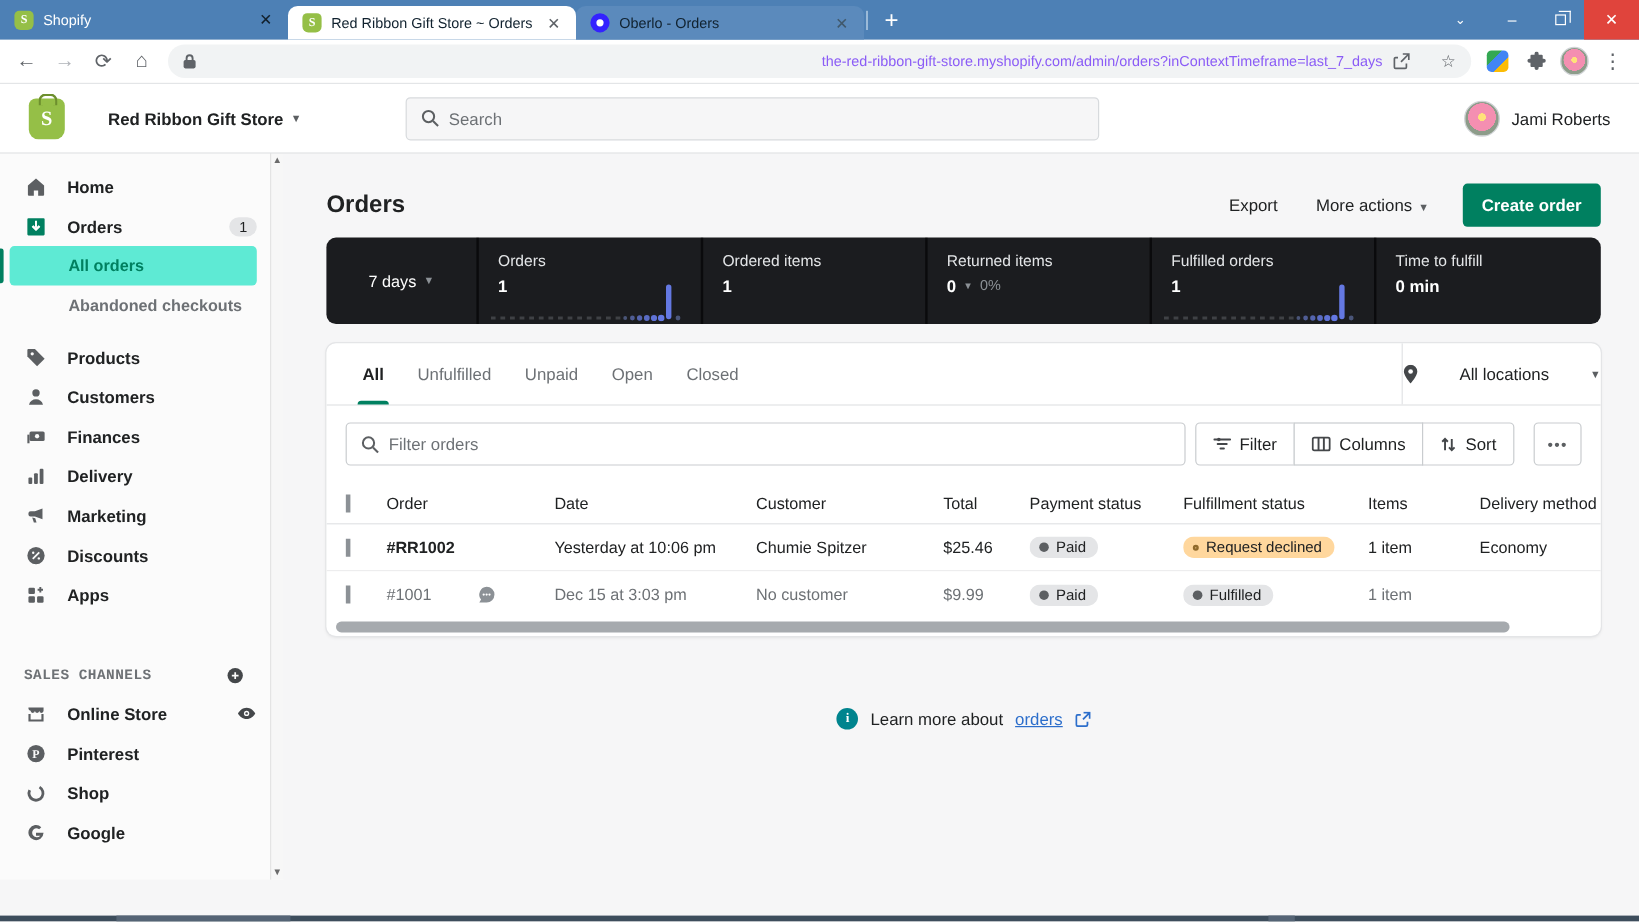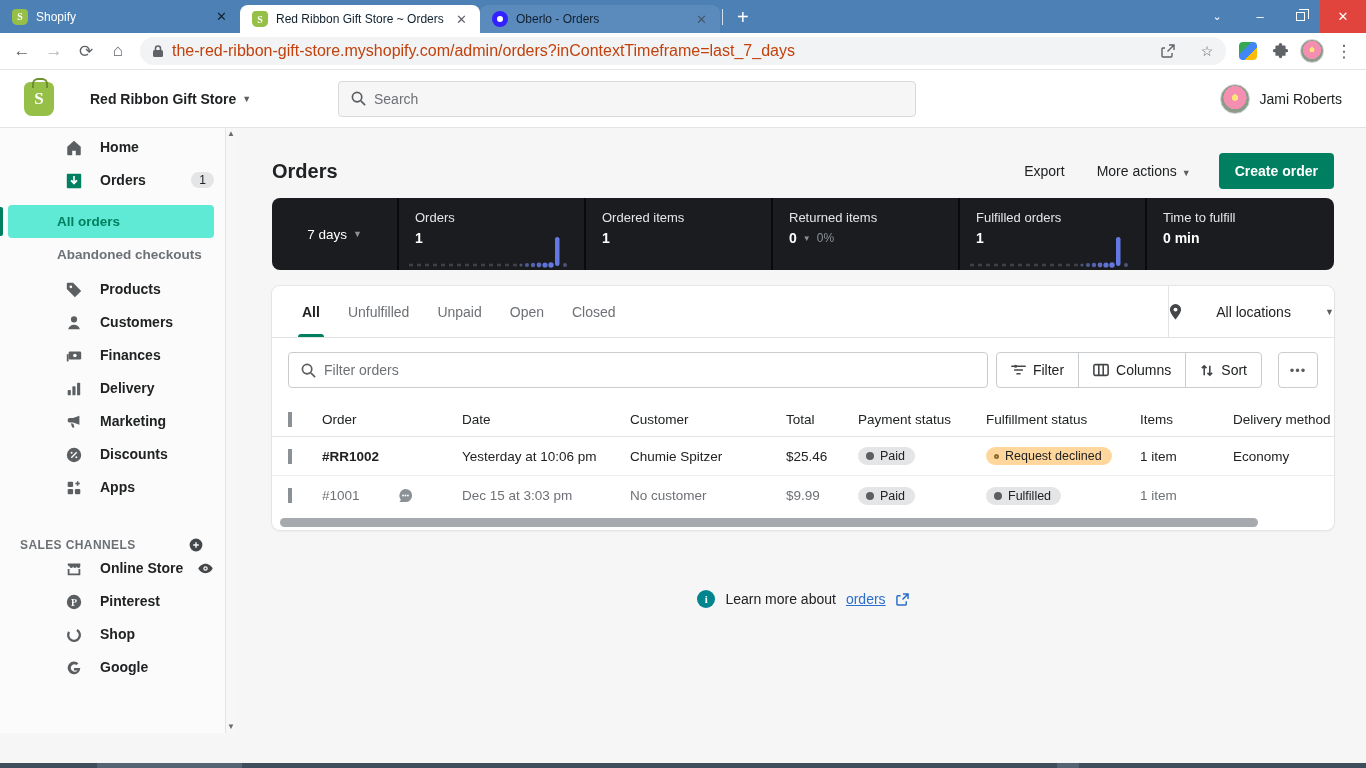--- a/index.html
+++ b/index.html
@@ -24,21 +24,21 @@
   .win-btn { width:40px; display:flex; align-items:center; justify-content:center; color:#fff; font-size:13px; cursor:pointer; }
   .win-btn.chev { width:46px; font-size:11px; }
   .win-btn.close { width:46px; background:#e0443c; }
   .restore-glyph { width:9px; height:9px; border:1px solid #fff; position:relative; background:transparent; }
   .restore-glyph::before { content:""; position:absolute; left:2px; top:-4px; width:9px; height:9px; border:1px solid #fff; border-bottom:none; border-left:none; }
 
   .navbar { height:37px; background:#fff; display:flex; align-items:center; padding:0 8px; gap:4px; border-bottom:1px solid #e3e5e7; }
   .nav-icon { width:28px; height:28px; display:flex; align-items:center; justify-content:center; color:#5f6368; font-size:17px; border-radius:50%; cursor:pointer; flex:none; }
   .nav-icon.disabled { color:#b0b3b8; }
   .omnibox { flex:1; height:28px; background:#f1f3f4; border-radius:14px; display:flex; align-items:center; padding:0 6px 0 12px; gap:8px; margin:0 4px; }
-  .omni-url { flex:1; font-size:16px; color:#c2410c; white-space:nowrap; overflow:hidden; }
+  .omni-url { flex:1; font-size:12px; color:#8b5cf6; white-space:nowrap; overflow:hidden;text-align:right; }
   .omni-icon { color:#5f6368; font-size:14px; width:26px; text-align:center; cursor:pointer; flex:none; }
   .ext-colorful { width:18px; height:18px; border-radius:4px; background:linear-gradient(135deg,#34a853 0 35%, #4285f4 35% 65%, #fbbc05 65% 100%); }
   .avatar-flower { width:24px; height:24px; border-radius:50%; background:radial-gradient(circle at 50% 45%, #ffe27a 0 15%, #f48fb1 16% 55%, #8d9c8a 56% 100%); border:1px solid #d0d3d6; }
 
   
   .admin-header { height:57px; background:#fff; display:flex; align-items:center; padding:0 24px; position:relative; z-index:5; box-shadow:0 1px 0 #e1e3e5; }
   .logo-bag { width:30px; height:34px; background:#95bf47; border-radius:6px 6px 8px 8px; color:#fff; display:flex; align-items:center; justify-content:center; font-weight:bold; font-size:17px; font-family:"Liberation Serif",serif; position:relative; }
   .logo-bag::before { content:""; position:absolute; top:-4px; left:8px; width:12px; height:8px; border:2px solid #6d8f2e; border-bottom:none; border-radius:6px 6px 0 0; }
   .store-name { font-size:14px; font-weight:bold; color:#202223; margin-left:12px;padding-left:24px; }
   .store-caret { font-size:9px; color:#5c5f62; margin-left:6px; }
@@ -48,29 +48,29 @@
   .header-user { margin-left:auto; display:flex; align-items:center; gap:10px; cursor:pointer; }
   .header-user .name { font-size:14px; color:#202223; }
   .header-user .avatar-flower { width:30px; height:30px; }
 
   
   .app-body { display:flex; height:606px; position:relative; }
 
   
   .sidebar { width:236px; background:#fbfbfb; position:relative; flex:none; padding:12px 10px 0 0; }
   .sb-scroll { position:absolute; right:0; top:0; bottom:0; width:11px; background:#f7f7f7; border-left:1px solid #e4e4e4; display:flex; flex-direction:column; justify-content:space-between; align-items:center; padding:2px 0; color:#6b6b6b; font-size:8px; }
-  .sb-item { display:flex; align-items:flex-start; height:33px; padding:0 12px 0 20px; font-size:14px; font-weight:bold; color:#202223; cursor:pointer; position:relative;margin-left:44px; }
+  .sb-item { display:flex; align-items:center; height:33px; padding:0 12px 0 20px; font-size:14px; font-weight:bold; color:#202223; cursor:pointer; position:relative; }
   .sb-item .sb-icon { width:20px; margin-right:16px; color:#5c5f62; display:flex; justify-content:center; flex:none; }
   .sb-item .sb-icon.green { color:#008060; }
   .sb-badge { margin-left:auto; background:#e4e5e7; border-radius:9px; font-size:12px; font-weight:normal; color:#202223; padding:1px 8px; }
   .sb-sub { display:block; height:33px; line-height:33px; padding-left:57px; font-size:13.5px; font-weight:bold; color:#6d7175; cursor:pointer; position:relative; }
   .sb-sub.active { background:#5eead4; border-radius:4px; margin:0 12px 0 8px; padding-left:49px; color:#008060; }
   .sb-active-bar { position:absolute; left:-8px; top:2px; bottom:2px; width:3px; background:#008060; border-radius:0 2px 2px 0; }
   .sb-group-gap { height:10px; }
-  .sb-channels-head { display:flex; align-items:center; padding:0 22px 0 20px; margin-top:18px; height:30px; }
+  .sb-channels-head { display:flex; align-items:center; padding:0 22px 0 20px; margin-top:36px; height:30px;font-family:Liberation Mono, monospace; }
   .sb-channels-head .label { font-size:12px; font-weight:bold; color:#6d7175; letter-spacing:0.4px; }
   .sb-channels-head .plus { margin-left:auto; color:#44474a; cursor:pointer; display:flex; }
   .sb-eye { margin-left:auto; color:#44474a; display:flex; cursor:pointer; }
 
   
   .main { flex:1; padding:0 32px 0 36px; overflow:hidden; }
   .page-head { display:flex; align-items:center; margin-top:24px; height:40px; }
   .page-title { font-size:20px; font-weight:bold; color:#202223; }
   .page-actions { margin-left:auto; display:flex; align-items:center; gap:8px; }
   .txt-btn { font-size:14px; color:#202223; padding:6px 12px; border-radius:4px; cursor:pointer; background:none; border:none; font-family:inherit; }

